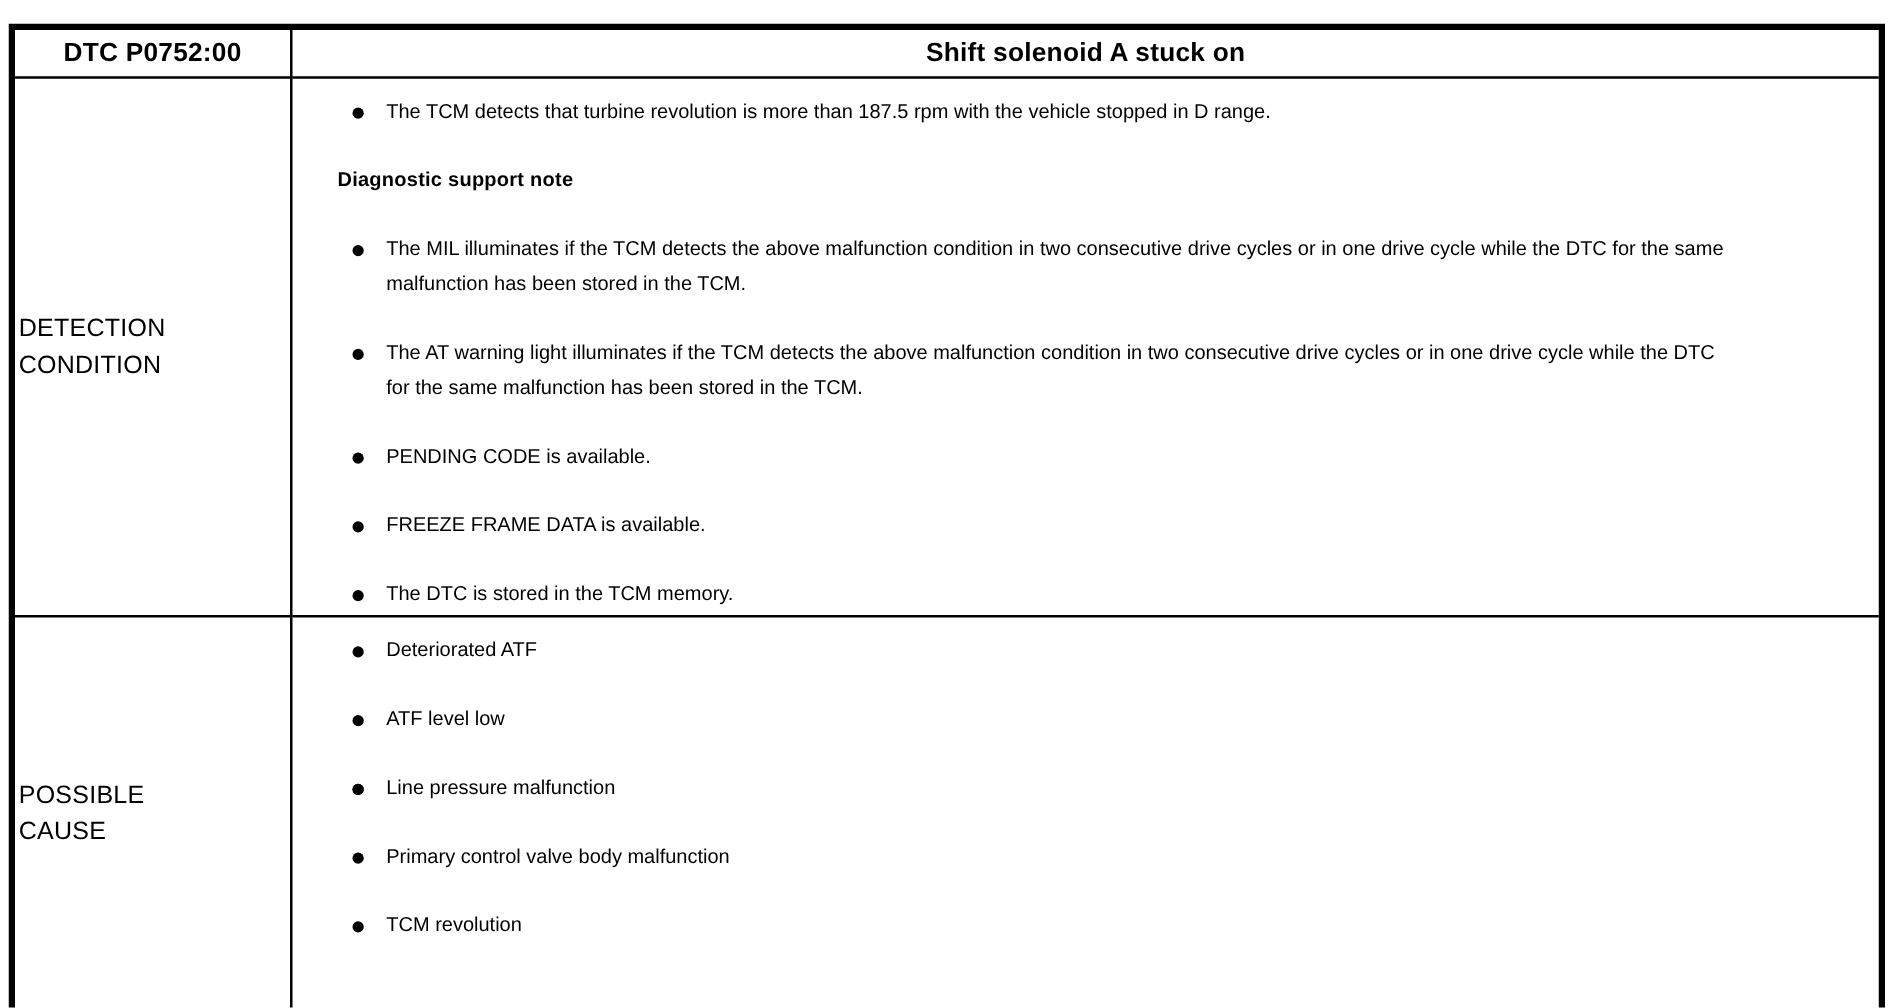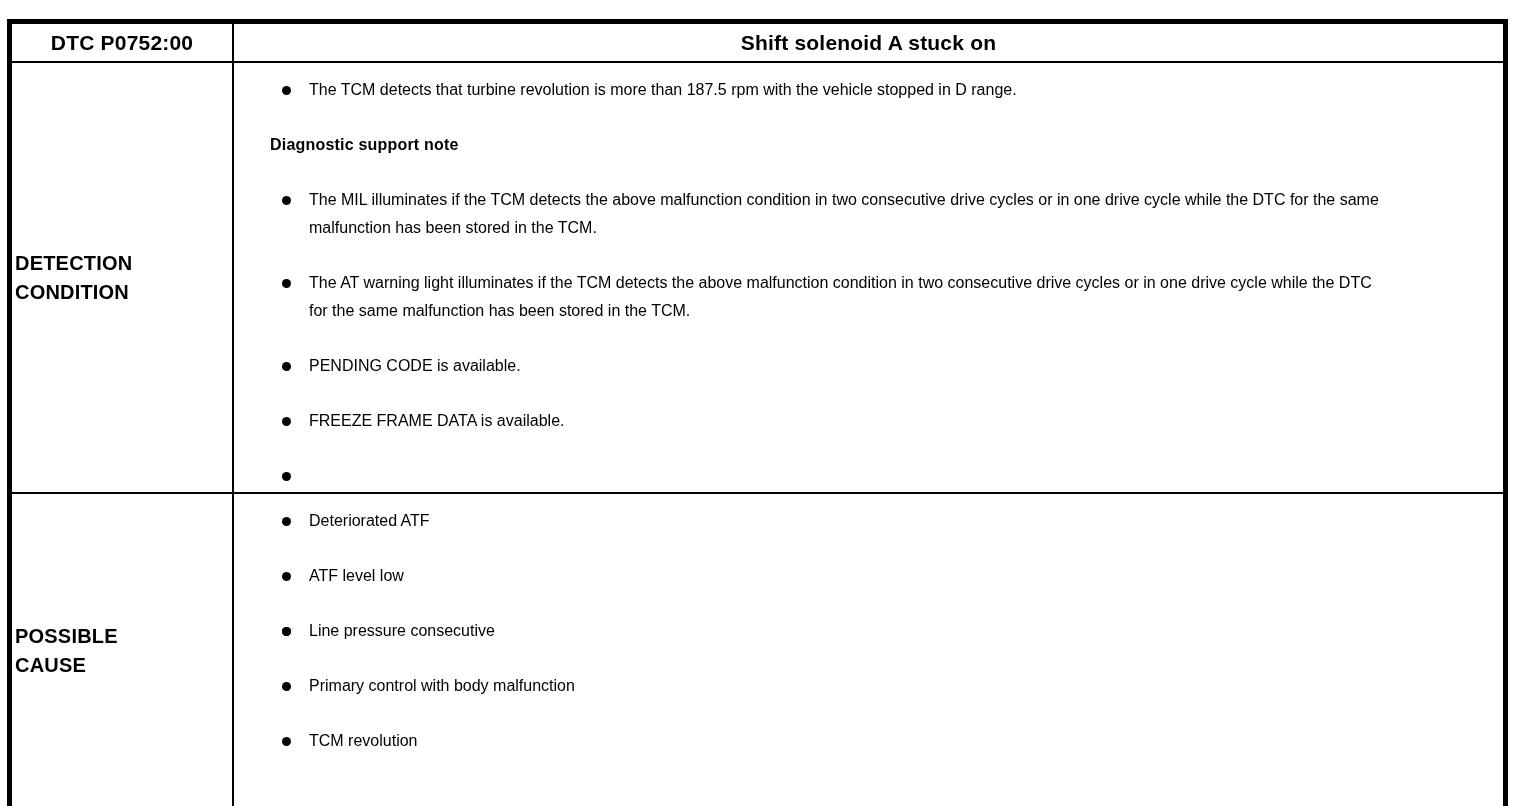--- a/index.html
+++ b/index.html
@@ -50,21 +50,21 @@
     white-space: nowrap;
   }
 
   
   .row-label {
     display: flex;
     align-items: center;
     padding-left: 3px;
   }
   .row-label .label-text {
-    font-weight: bold;
+    font-weight: normal;
     font-size: 20px;
     line-height: 29px;
     width: 145px;
     letter-spacing: 0.2px;
   }
 
   
   .row-content {
     padding-top: 13px;
     padding-right: 10px;
@@ -108,29 +108,29 @@
     <div class="cell row-label b-right b-bottom">
       <span class="label-text">DETECTION CONDITION</span>
     </div>
     <div class="cell row-content b-bottom">
         <div class="item bullet"><span class="marker"></span><span class="text">The TCM detects that turbine revolution is more than 187.5 rpm with the vehicle stopped in D range.</span></div>
         <div class="item heading"><span class="text">Diagnostic support note</span></div>
         <div class="item bullet"><span class="marker"></span><span class="text">The MIL illuminates if the TCM detects the above malfunction condition in two consecutive drive cycles or in one drive cycle while the DTC for the same malfunction has been stored in the TCM.</span></div>
         <div class="item bullet"><span class="marker"></span><span class="text">The AT warning light illuminates if the TCM detects the above malfunction condition in two consecutive drive cycles or in one drive cycle while the DTC for the same malfunction has been stored in the TCM.</span></div>
         <div class="item bullet"><span class="marker"></span><span class="text">PENDING CODE is available.</span></div>
         <div class="item bullet"><span class="marker"></span><span class="text">FREEZE FRAME DATA is available.</span></div>
-        <div class="item bullet"><span class="marker"></span></div>
+        <div class="item bullet"><span class="marker"></span><span class="text">The DTC is stored in the TCM memory.</span></div>
       </div>
 
     <div class="cell row-label b-right">
       <span class="label-text">POSSIBLE CAUSE</span>
     </div>
     <div class="cell row-content">
         <div class="item bullet"><span class="marker"></span><span class="text">Deteriorated ATF</span></div>
         <div class="item bullet"><span class="marker"></span><span class="text">ATF level low</span></div>
         <div class="item bullet"><span class="marker"></span></div>
-        <div class="item bullet"><span class="marker"></span><span class="text">Line pressure consecutive</span></div>
-        <div class="item bullet"><span class="marker"></span><span class="text">Primary control with body malfunction</span></div>
+        <div class="item bullet"><span class="marker"></span><span class="text">Line pressure malfunction</span></div>
+        <div class="item bullet"><span class="marker"></span><span class="text">Primary control valve body malfunction</span></div>
         <div class="item bullet"><span class="marker"></span><span class="text">TCM revolution</span></div>
       </div>
 
   </div>
 </div>
 
 </body></html>

